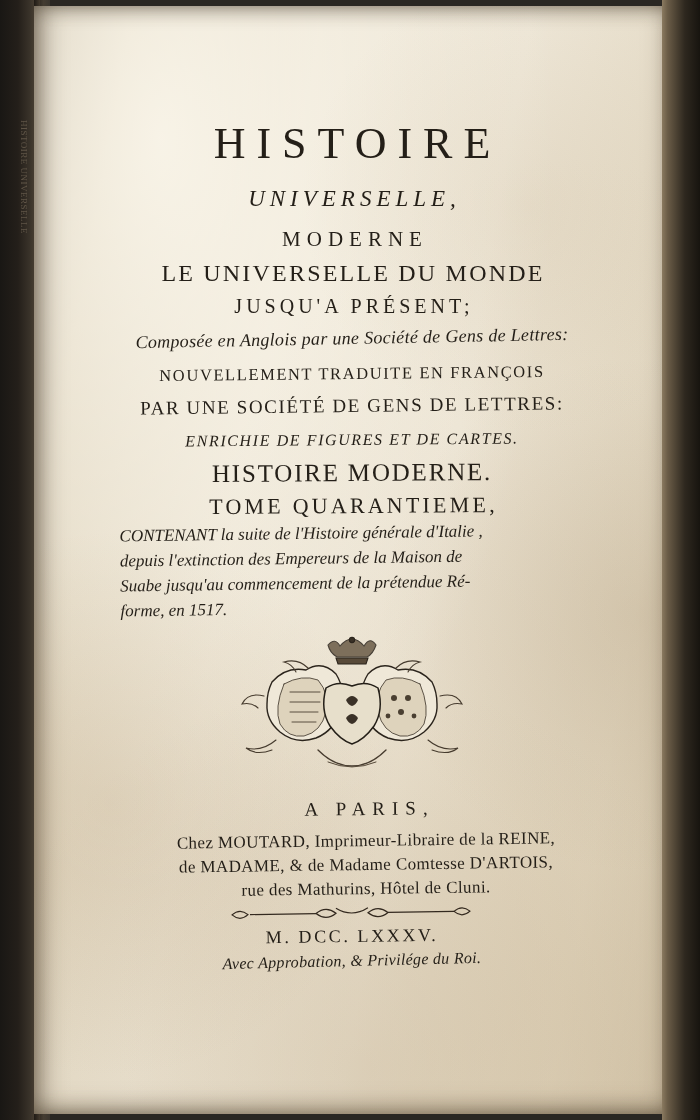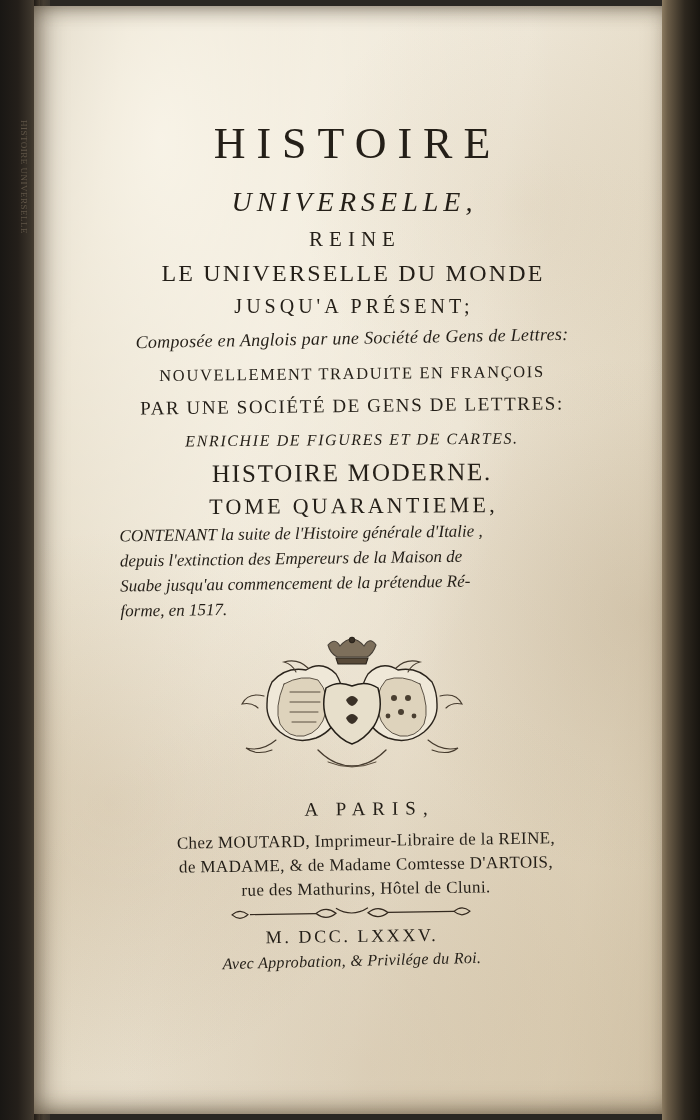--- a/index.html
+++ b/index.html
@@ -98,21 +98,21 @@
     top: 112px;
     font-size: 44px;
     letter-spacing: 11px;
     font-weight: 400;
     text-indent: 11px;
     font-family: "Liberation Serif", serif;
     transform: scaleY(1.02);
   }
   .line2 {
     position: absolute; left: 0; right: 0; top: 180px;
-    font-size: 28px;
+    font-size: 23px;
     letter-spacing: 5px;
     font-style: italic;
     text-indent: 5px;
   }
   .line3 {
     position: absolute; left: 0; right: 0; top: 221px;
     font-size: 21px;
     letter-spacing: 6px;
     text-indent: 6px;
   }
@@ -246,21 +246,21 @@
   <div class="gutter-edge"></div>
   <div class="gutter-text">HISTOIRE UNIVERSELLE</div>
 
   <div class="leaf"></div>
   <div class="right-edge"></div>
 
   <div class="content" style="left:34px; top:6px;">
 
     <div class="l title-main">HISTOIRE</div>
     <div class="l line2">UNIVERSELLE,</div>
-    <div class="l line3">REINE</div>
+    <div class="l line3">MODERNE</div>
     <div class="l line4">LE UNIVERSELLE DU MONDE</div>
     <div class="l line5">JUSQU'A PRÉSENT;</div>
     <div class="l line6">Composée en Anglois par une Société de Gens de Lettres:</div>
     <div class="l line7">NOUVELLEMENT TRADUITE EN FRANÇOIS</div>
     <div class="l line8">PAR UNE SOCIÉTÉ DE GENS DE LETTRES:</div>
     <div class="l line9">ENRICHIE DE FIGURES ET DE CARTES.</div>
     <div class="l line10">HISTOIRE MODERNE.</div>
     <div class="l line11">TOME QUARANTIEME,</div>
 
     <div class="blurb">

